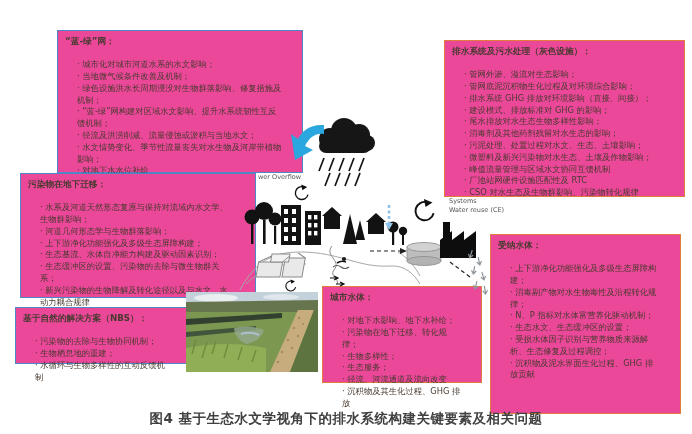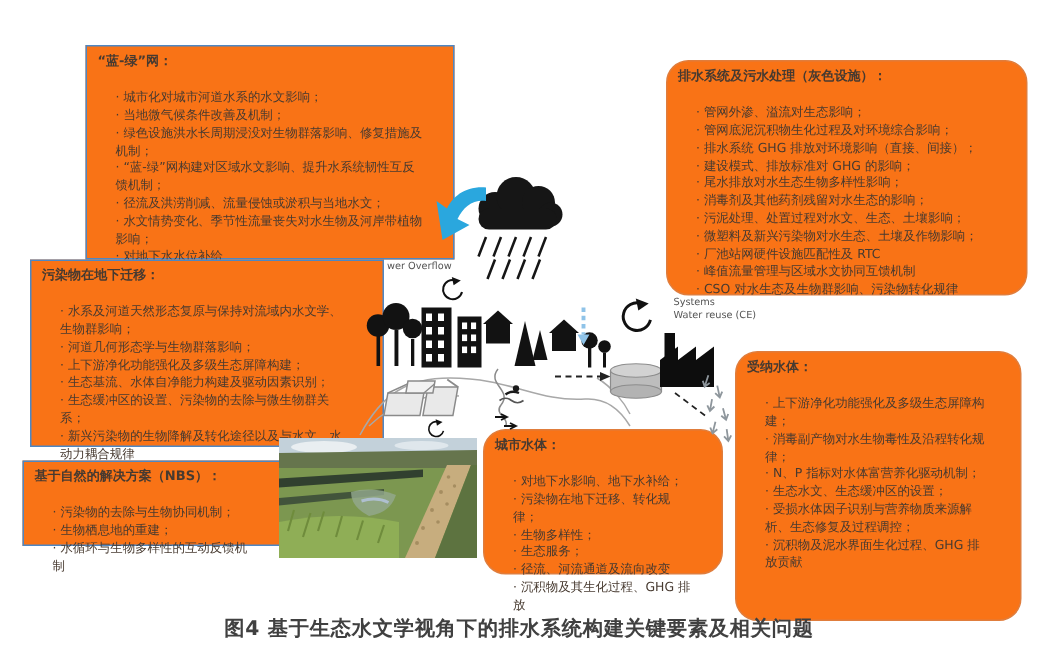--- a/index.html
+++ b/index.html
@@ -1,22 +1,22 @@
 <!DOCTYPE html>
 <html><head>
 <meta charset="utf-8">
 <style>
   html,body{margin:0;padding:0;background:#fff;}
   #canvas{position:relative;width:692px;height:434px;background:#fff;overflow:hidden;
           font-family:"DejaVu Sans","Liberation Sans",sans-serif;}
   .layer{position:absolute;left:0;top:0;pointer-events:none;}
-  .box{position:absolute;background:#f97316;border:1.6px solid #888;box-sizing:border-box;
+  .box{position:absolute;background:#ec4899;border:1.6px solid #888;box-sizing:border-box;
        padding:4px 7px 3px 7px;font-size:8.3px;line-height:1.42;color:#473a30;z-index:2;}
   .box.blue{border-color:#4e87c3;}
-  .box.orange{border-color:#e07d3c;border-radius:15px;}
+  .box.orange{border-color:#e07d3c;}
   .box h3{font-size:8.7px;margin:0 0 1px 0;font-weight:bold;}
   .box ul{margin:12px;padding:0;list-style:none;}
   .box li{margin:0;padding:0;}
   .box li::before{content:"· ";}
   #photo{position:absolute;left:186px;top:292px;width:132px;height:80px;z-index:3;}
   #illustration{z-index:4;}
   #caption{position:absolute;left:0;top:398px;width:100%;text-align:center;
            font-weight:bold;font-size:13.5px;color:#404040;letter-spacing:.5px;z-index:5;margin-top:12px;}
   .svglabel{font-size:6.5px;fill:#555;}
 </style>
@@ -64,22 +64,22 @@
     <h3>排水系统及污水处理（灰色设施）：</h3>
     <ul>
         <li>管网外渗、溢流对生态影响；</li>
         <li>管网底泥沉积物生化过程及对环境综合影响；</li>
         <li>排水系统 GHG 排放对环境影响（直接、间接）；</li>
         <li>建设模式、排放标准对 GHG 的影响；</li>
         <li>尾水排放对水生态生物多样性影响；</li>
         <li>消毒剂及其他药剂残留对水生态的影响；</li>
         <li>污泥处理、处置过程对水文、生态、土壤影响；</li>
         <li>微塑料及新兴污染物对水生态、土壤及作物影响；</li>
+        <li>峰值流量管理与区域水文协同互馈机制</li>
         <li>厂池站网硬件设施匹配性及 RTC</li>
-        <li>峰值流量管理与区域水文协同互馈机制</li>
         <li>CSO 对水生态及生物群影响、污染物转化规律</li>
       </ul>
   </section>
 
   <section class="box orange" style="left:490px;top:234px;width:191px;height:180px">
     <h3>受纳水体：</h3>
     <ul>
         <li>上下游净化功能强化及多级生态屏障构建；</li>
         <li>消毒副产物对水生物毒性及沿程转化规律；</li>
         <li>N、P 指标对水体富营养化驱动机制；</li>

